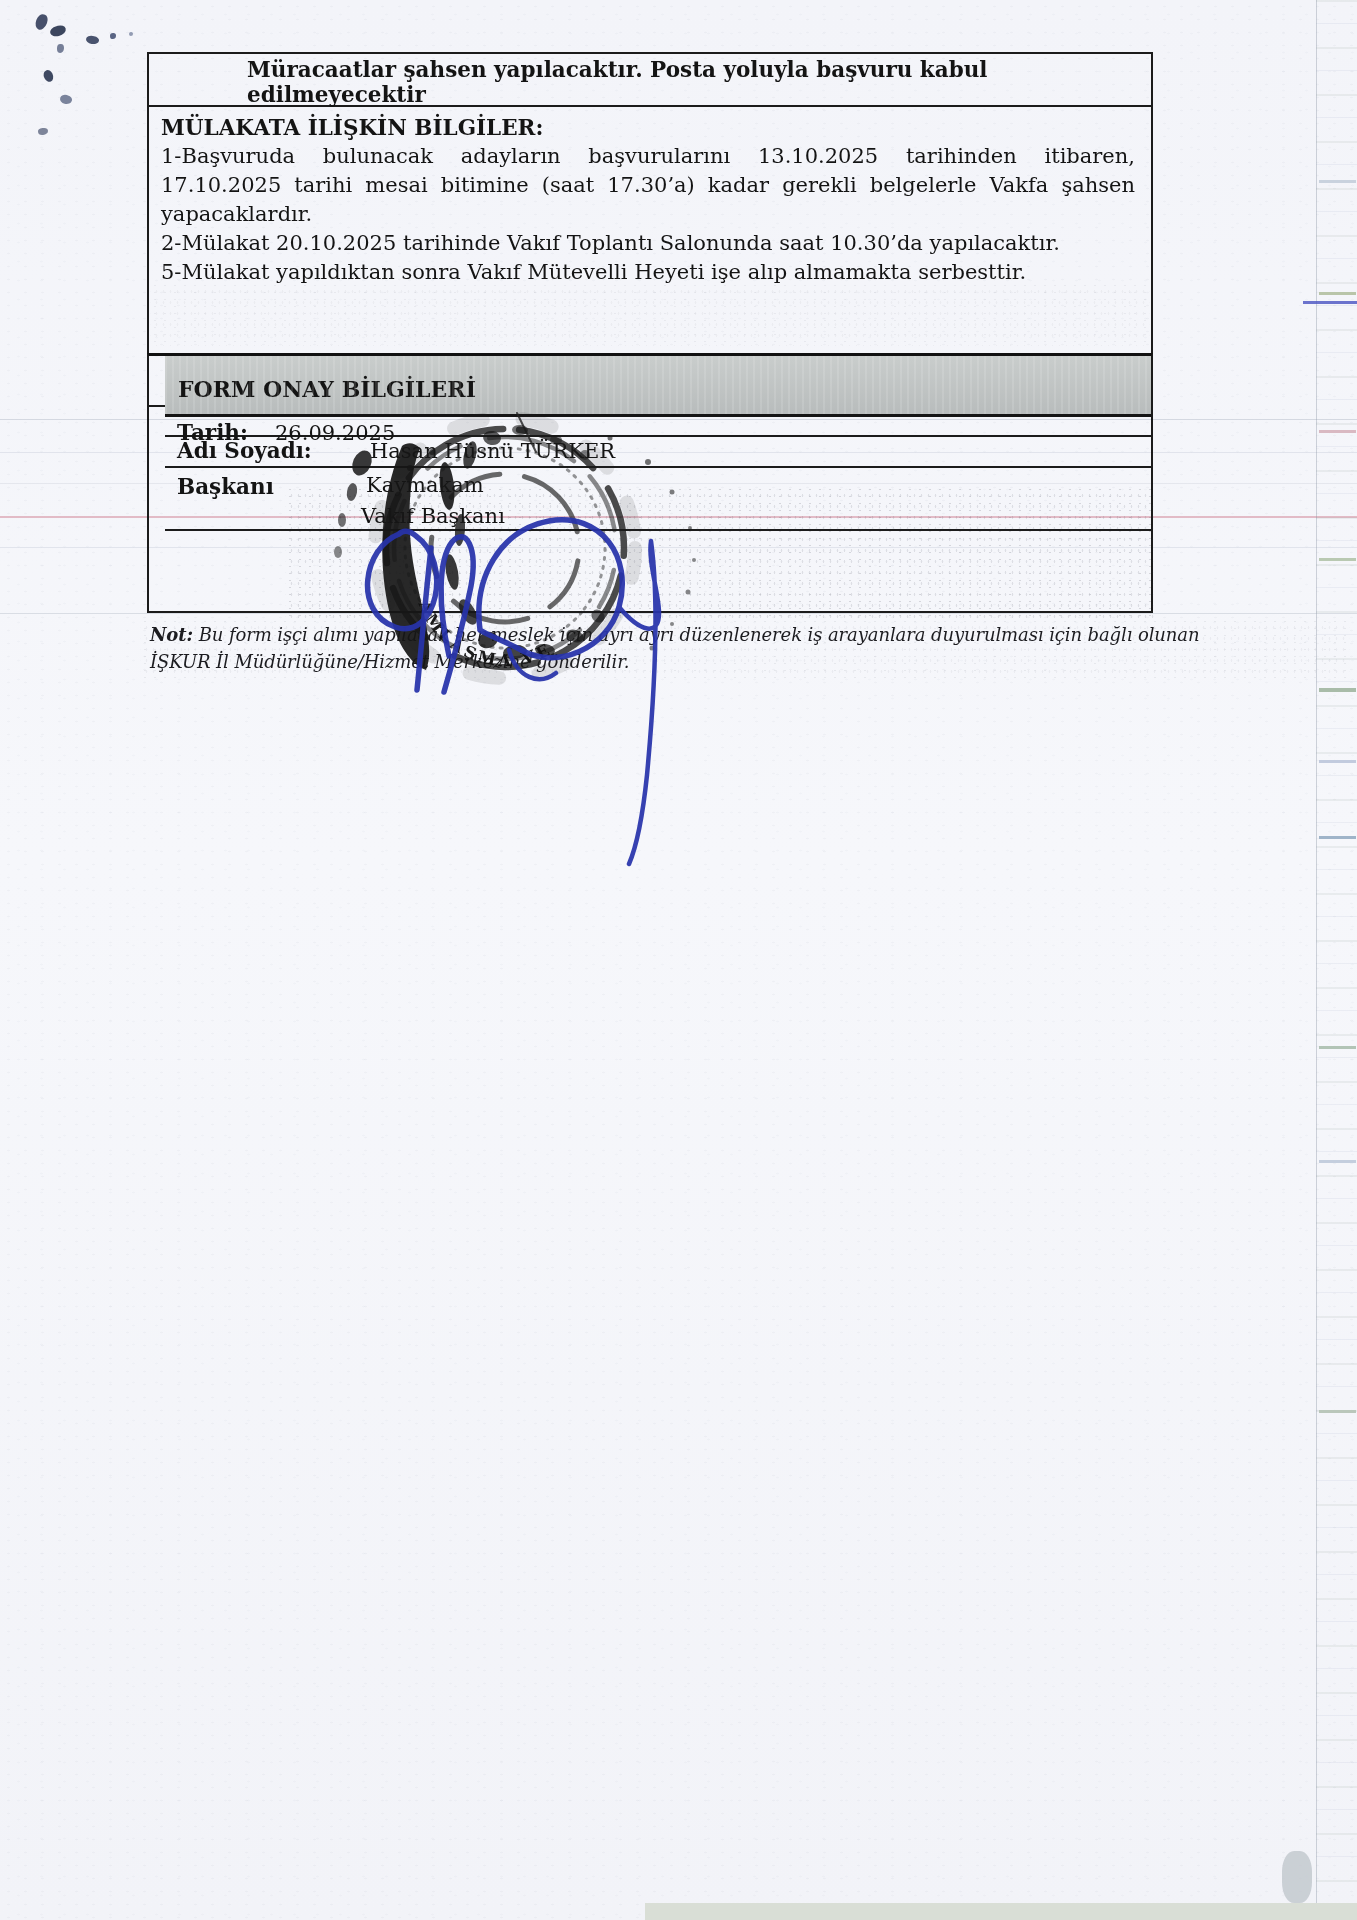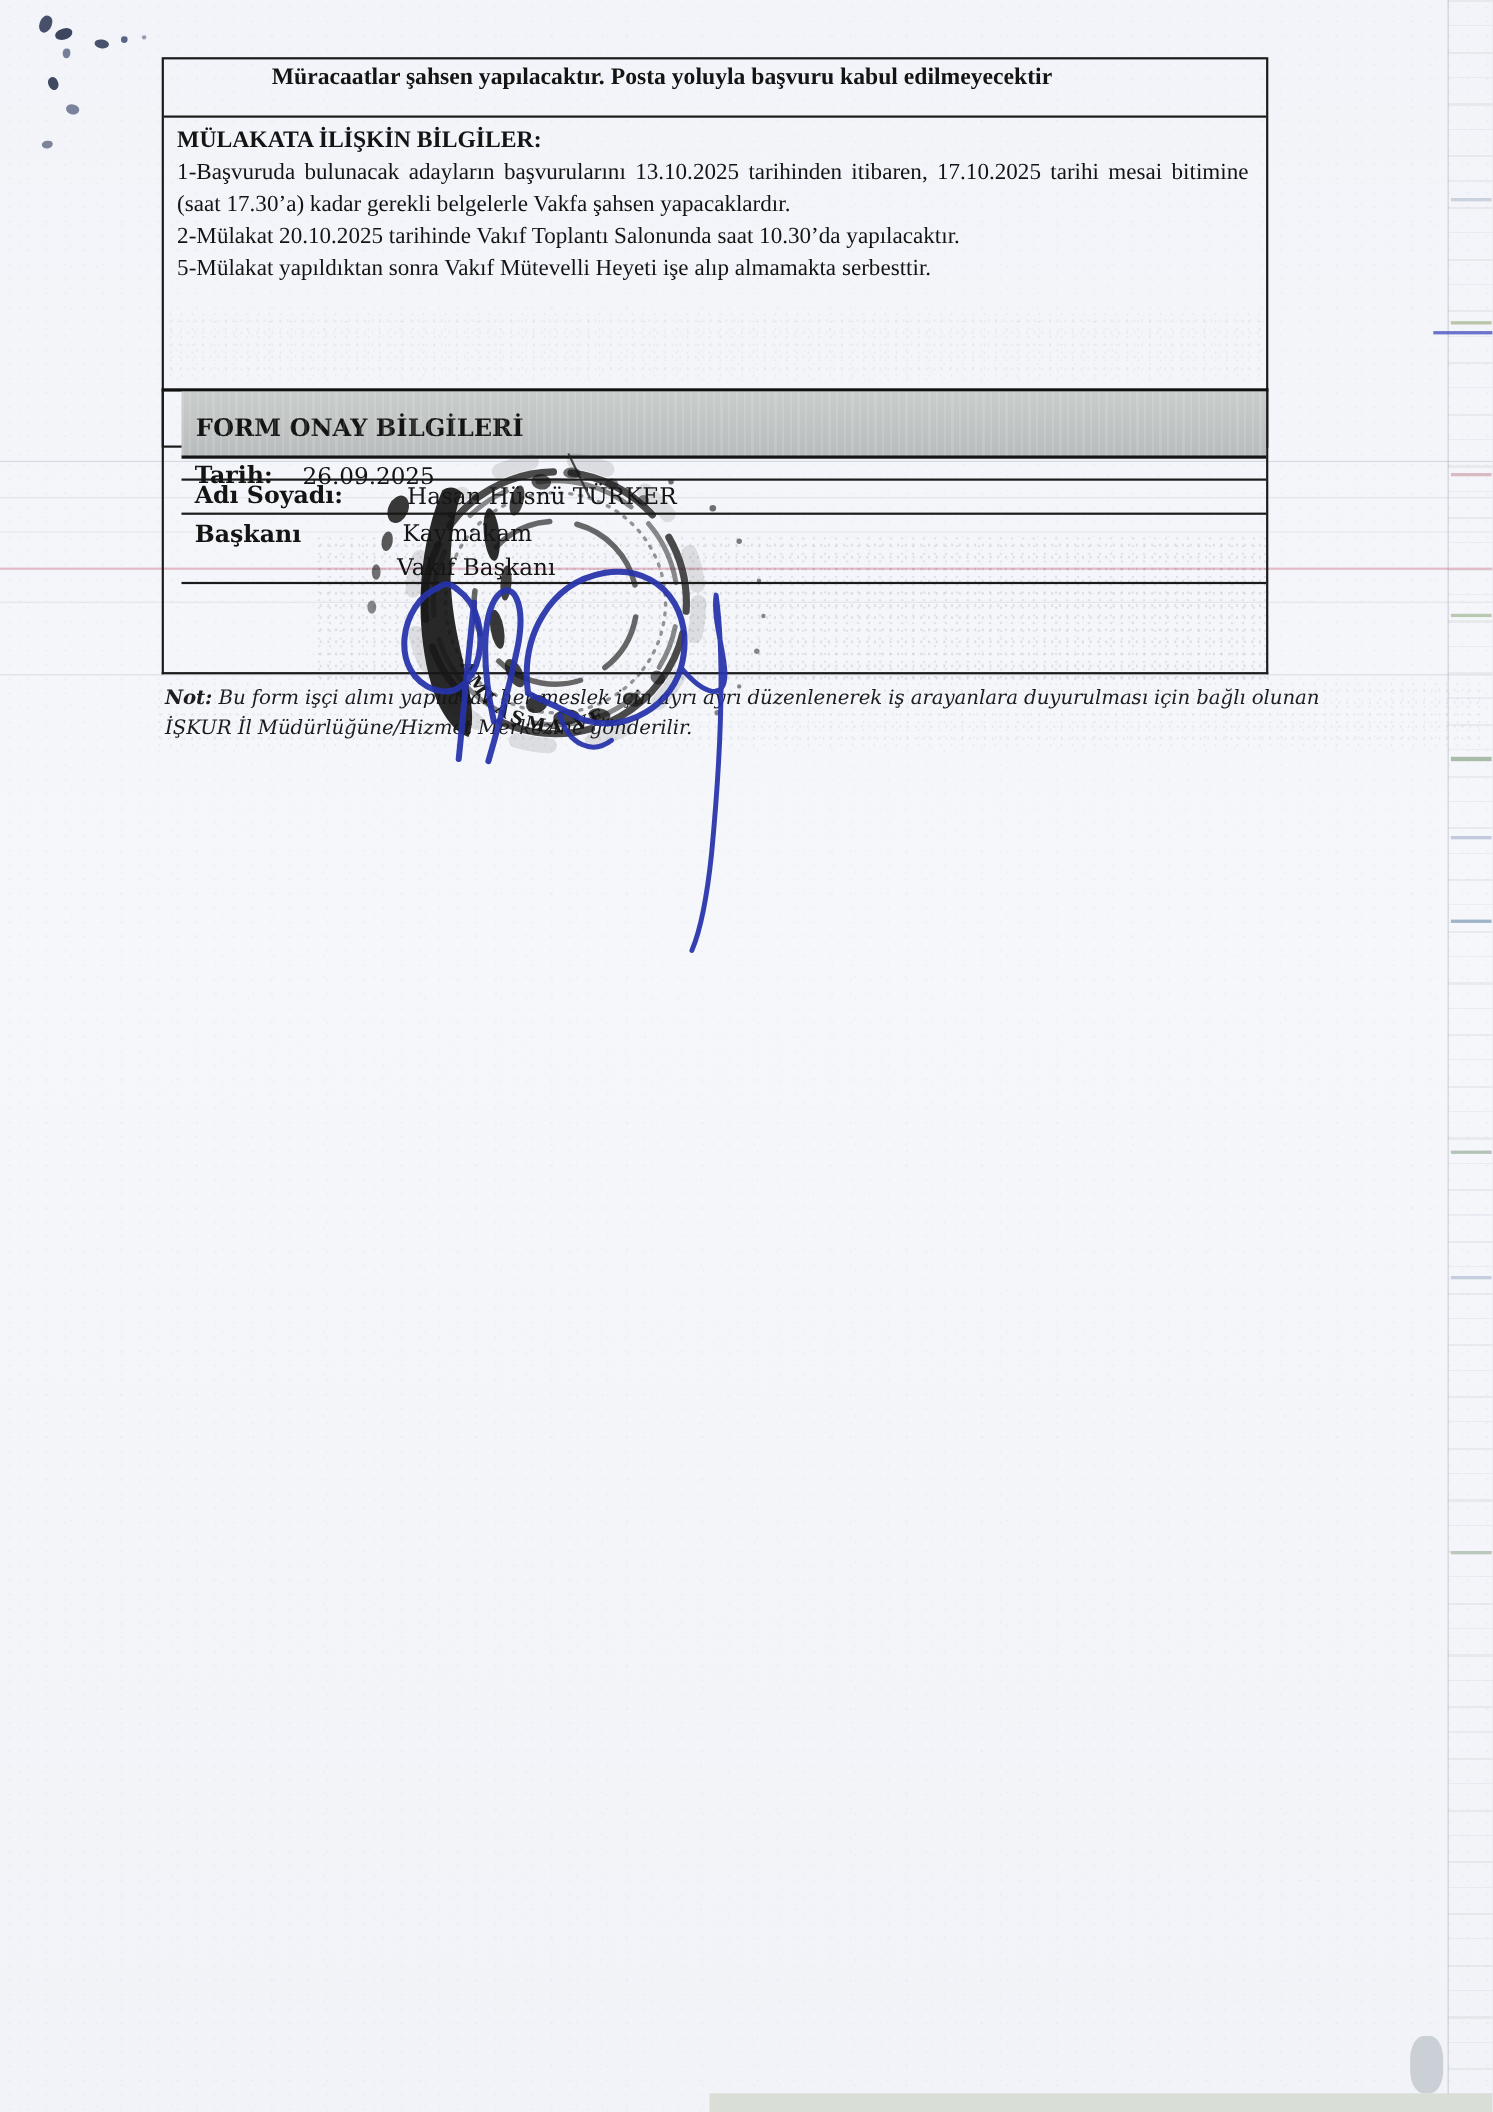--- a/index.html
+++ b/index.html
@@ -6,21 +6,21 @@
   .page{position:relative;width:1357px;height:1920px;overflow:hidden;
         background:linear-gradient(180deg,#f3f4f9,#f6f7fb 45%,#f2f3f8);
         font-family:"DejaVu Serif","Liberation Serif",serif;color:#141414;}
   .noise{position:absolute;inset:0;z-index:1;pointer-events:none;opacity:.5;
         background-image:radial-gradient(rgba(100,110,140,.10) 1px,transparent 1.4px),
                          radial-gradient(rgba(100,110,140,.07) 1px,transparent 1.4px);
         background-size:17px 13px,23px 19px;background-position:0 0,7px 5px;}
 
   
   .tbl{position:absolute;left:147px;width:1006px;border:2px solid #1b1b1b;box-sizing:border-box;z-index:2;}
-  .tbl1{top:52px;height:355px;font-family:Liberation Serif, serif;}
+  .tbl1{top:52px;height:355px;}
   .rowA{height:53px;border-bottom:2px solid #1b1b1b;box-sizing:border-box;padding:3px 0 0 98px;}
   .rowA-text{width:820px;font-weight:bold;font-size:21.5px;line-height:25px;}
   .rowB{padding:6px 16px 0 12px;font-size:21px;line-height:29px;}
   .b-title{font-weight:bold;font-size:21.5px;}
   .rowB p{margin:0;}
   .just{text-align:justify;}
 
   .tbl2{top:353px;height:260px;border-top:3px solid #111;padding-left:16px;}
   .gray-bar{position:relative;height:61px;box-sizing:border-box;border-bottom:3px solid #151515;
         background:linear-gradient(180deg,#c9cdcc,#b8bcbc);

